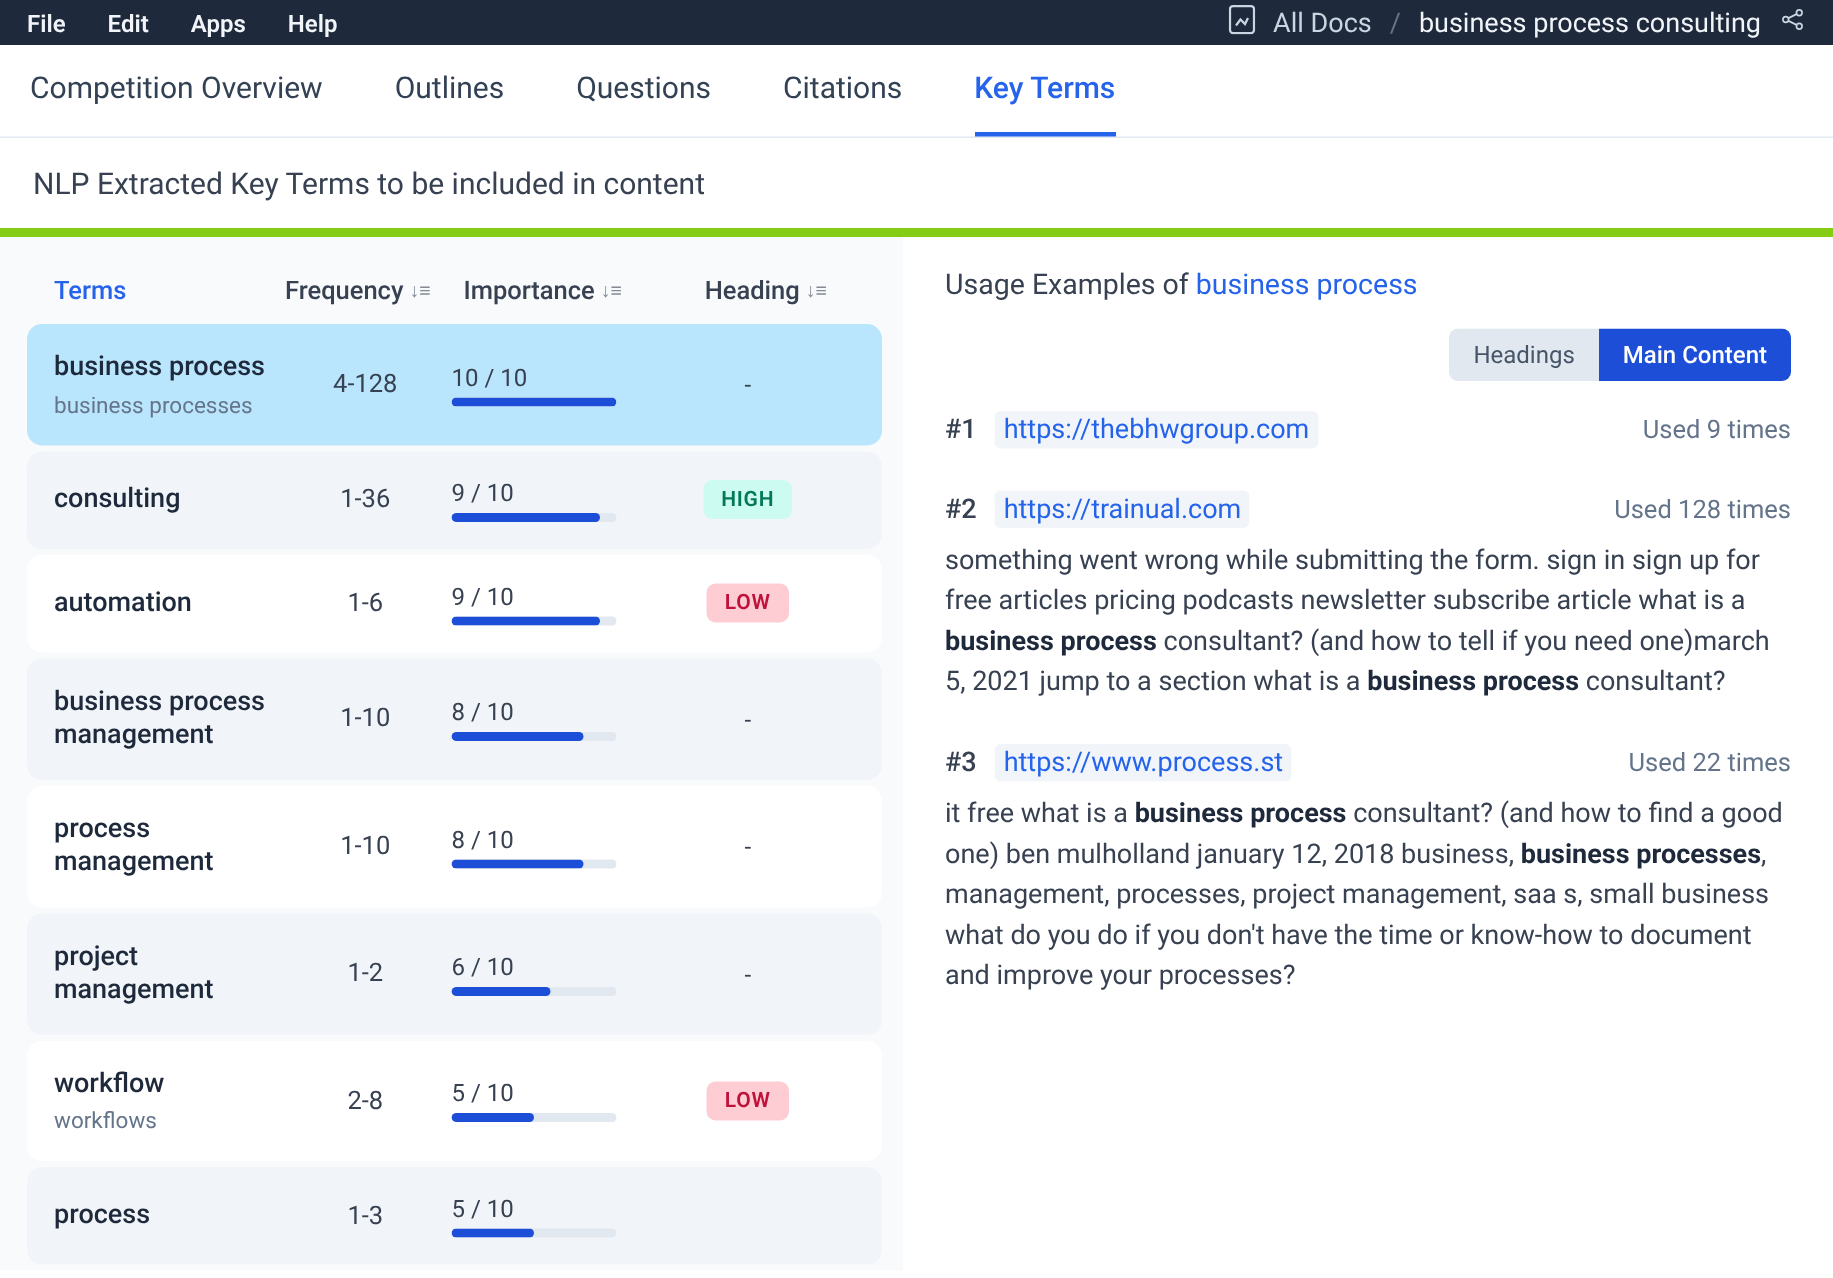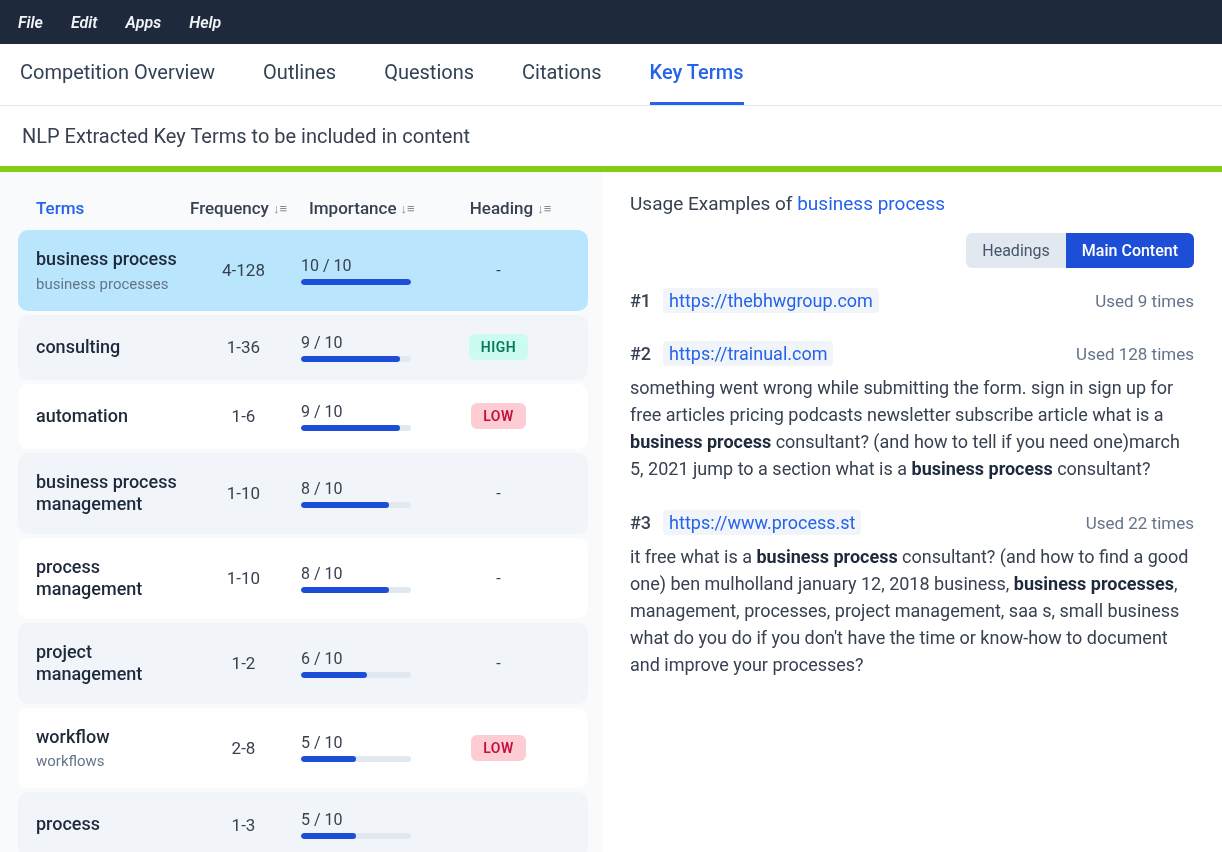--- a/index.html
+++ b/index.html
@@ -1,17 +1,17 @@
 <!DOCTYPE html>
 <html><head>
 <meta charset="utf-8">
 <style>
 * { box-sizing: border-box; margin: 0; padding: 0; }
 body { font-family: -apple-system, BlinkMacSystemFont, "Segoe UI", Roboto, sans-serif; background: #fff; color: #1e293b; width: 1222px; height: 852px; overflow: hidden; }
-.topbar { background: #1e293b; height: 44px; display: flex; align-items: center; padding: 0 18px; justify-content: space-between; font-style: italic; }
+.topbar { background: #1e293b; height: 30px; display: flex; align-items: center; padding: 0 18px; justify-content: space-between; }
 .topbar-left { display: flex; gap: 28px; }
 .menu-item { color: #f1f5f9; font-size: 16px; font-weight: 600; cursor: pointer; }
 .topbar-right { display: flex; align-items: center; gap: 12px; color: #cbd5e1; font-size: 18px; }
 .breadcrumb-sep { color: #64748b; }
 .all-docs { color: #cbd5e1; cursor: pointer; }
 .doc-title { color: #f1f5f9; }
 .share-icon svg { width: 18px; height: 18px; }
 .tabs { display: flex; gap: 48px; padding: 16px 20px 0 20px; border-bottom: 1px solid #e2e8f0; }
 .tab { font-size: 20px; color: #334155; padding-bottom: 18px; cursor: pointer; }
 .tab.active { color: #2563eb; border-bottom: 3px solid #2563eb; font-weight: 500; }
@@ -60,20 +60,39 @@
 </head>
 <body>
 
 <div class="topbar">
   <div class="topbar-left">
     <span class="menu-item">File</span>
     <span class="menu-item">Edit</span>
     <span class="menu-item">Apps</span>
     <span class="menu-item">Help</span>
   </div>
+  <div class="topbar-right">
+    <span>
+      <svg width="18" height="20" viewBox="0 0 18 20" fill="none">
+          <rect x="1" y="1" width="16" height="18" rx="2" stroke="#cbd5e1" stroke-width="1.5"></rect>
+          <path d="M5 14 L8 10 L11 13 L13 9" stroke="#cbd5e1" stroke-width="1.5" fill="none"></path>
+        </svg>
+    </span>
+    <span class="all-docs">All Docs</span>
+    <span class="breadcrumb-sep">/</span>
+    <span class="doc-title">business process consulting</span>
+    <span class="share-icon">
+      <svg viewBox="0 0 24 24" fill="none">
+          <circle cx="6" cy="12" r="2.5" stroke="#cbd5e1" stroke-width="1.5"></circle>
+          <circle cx="18" cy="6" r="2.5" stroke="#cbd5e1" stroke-width="1.5"></circle>
+          <circle cx="18" cy="18" r="2.5" stroke="#cbd5e1" stroke-width="1.5"></circle>
+          <path d="M8 11 L16 7 M8 13 L16 17" stroke="#cbd5e1" stroke-width="1.5"></path>
+        </svg>
+    </span>
+  </div>
 </div>
 
 <div class="tabs">
   <span class="tab">Competition Overview</span>
   <span class="tab">Outlines</span>
   <span class="tab">Questions</span>
   <span class="tab">Citations</span>
   <span class="tab active">Key Terms</span>
 </div>
 

